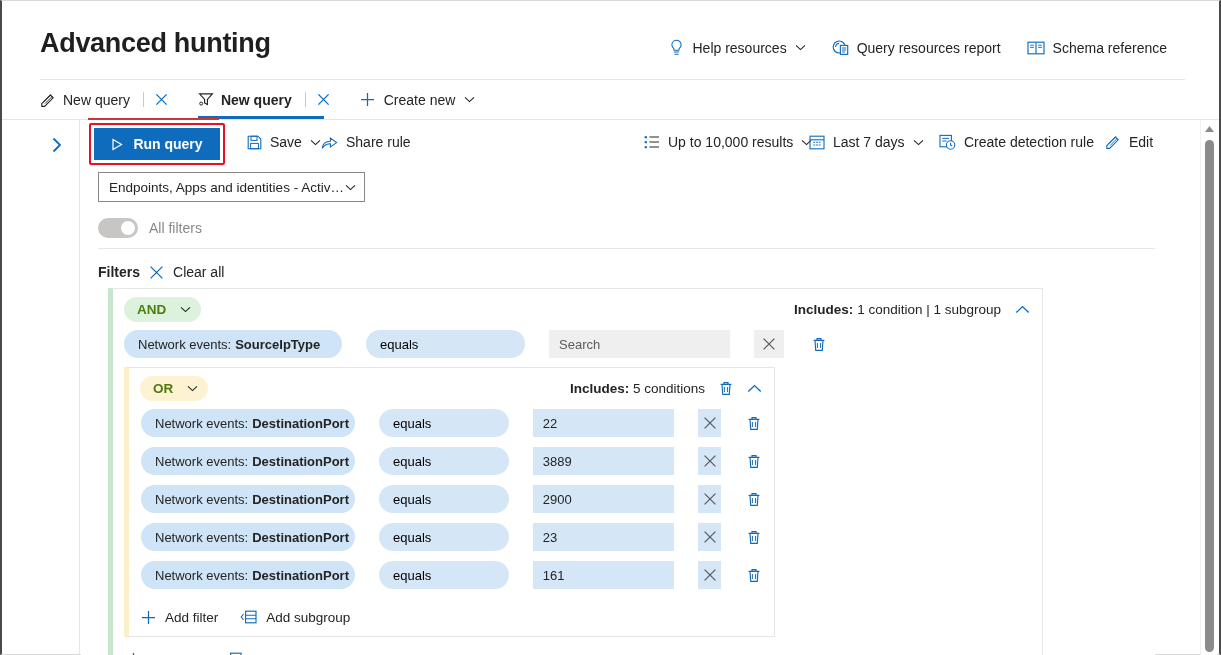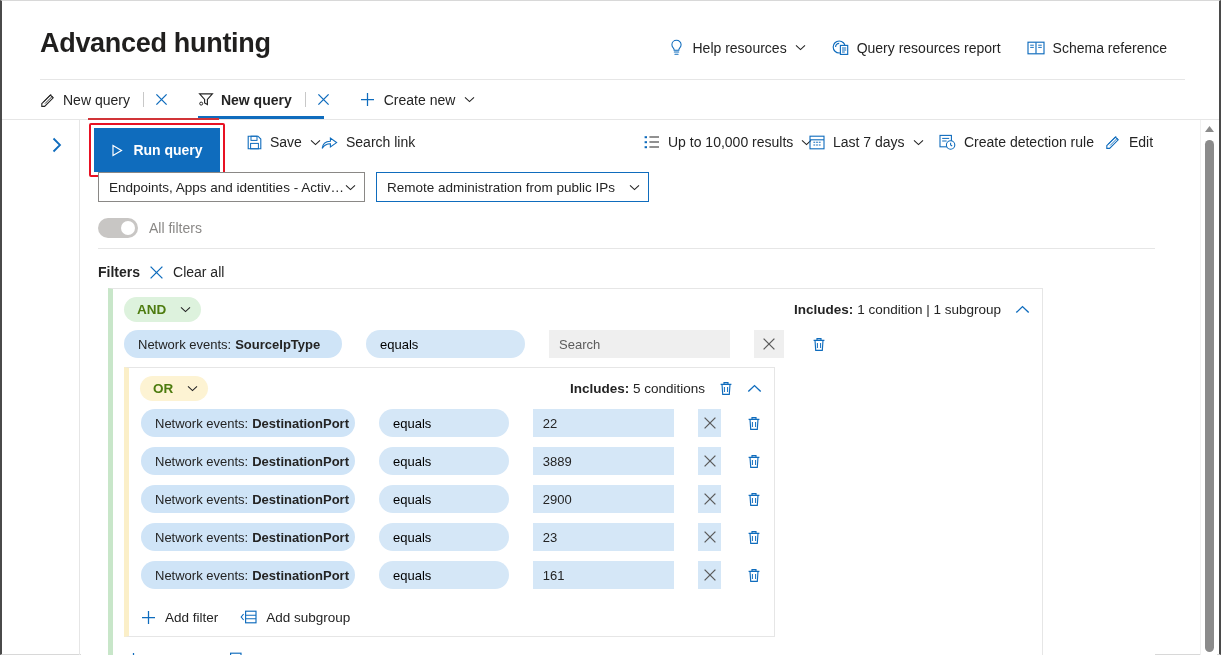--- a/index.html
+++ b/index.html
@@ -164,21 +164,21 @@
     padding: 3px;
     border: 2px solid #e81123;
     border-radius: 2px;
   }
   .btn-run {
     display: flex;
     align-items: center;
     justify-content: center;
     gap: 10px;
     width: 126px;
-    height: 44px;
+    height: 32px;
     background: #0f6cbd;
     color: #ffffff;
     font-size: 14px;
     font-weight: bold;
     border: none;
     cursor: pointer;
     font-family: "Liberation Sans", sans-serif;
   }
   .tb-item {
     position: absolute;
@@ -597,21 +597,21 @@
             </svg>
         </span>
       </div>
 
       <div class="tb-item tb-share">
         <span>
           <svg width="17" height="15" viewBox="0 0 17 15">
             <path d="M1.2 13.4c.4-4.8 3.6-7 8.2-7.2V3l6.2 4.6L9.4 12V8.8C5.8 8.9 3.1 10.2 1.2 13.4z" fill="none" stroke="#0f6cbd" stroke-width="1.1"></path>
           </svg>
         </span>
-        <span>Search link</span>
+        <span>Share rule</span>
       </div>
 
       <div class="tb-item tb-limit">
         <span>
           <svg width="16" height="14" viewBox="0 0 16 14">
             <path d="M5.4 2h9.6M5.4 7h9.6M5.4 12h9.6" stroke="#242424" stroke-width="1.1"></path>
             <rect x="0.6" y="1.2" width="2.4" height="2" fill="#0f6cbd"></rect>
             <rect x="0.6" y="6.2" width="2.4" height="2" fill="#0f6cbd"></rect>
             <rect x="0.6" y="11.2" width="2.4" height="2" fill="#0f6cbd"></rect>
           </svg>
@@ -659,28 +659,20 @@
             <path d="M3.4 9 11 1.4M5 10.6 12.6 3" stroke="#0f6cbd" stroke-width="0.9"></path>
           </svg>
         </span>
         <span>Edit in KQL</span>
       </div>
     </div>
 
     <div class="selects-row">
       <div class="select-box select-scope">
         <span class="sel-text">Endpoints, Apps and identities - Activity...</span>
-        <span>
-          <svg width="11" height="7" viewBox="0 0 11 7">
-              <path d="M1 1.3 5.5 5.6 10 1.3" fill="none" stroke="#242424" stroke-width="1.1"></path>
-            </svg>
-        </span>
-      </div>
-      <div class="select-box select-query">
-        <span class="sel-text">Remote administration from public IPs</span>
         <span>
           <svg width="11" height="7" viewBox="0 0 11 7">
               <path d="M1 1.3 5.5 5.6 10 1.3" fill="none" stroke="#242424" stroke-width="1.1"></path>
             </svg>
         </span>
       </div>
     </div>
 
     <div class="allfilters-row">
       <div class="toggle">

